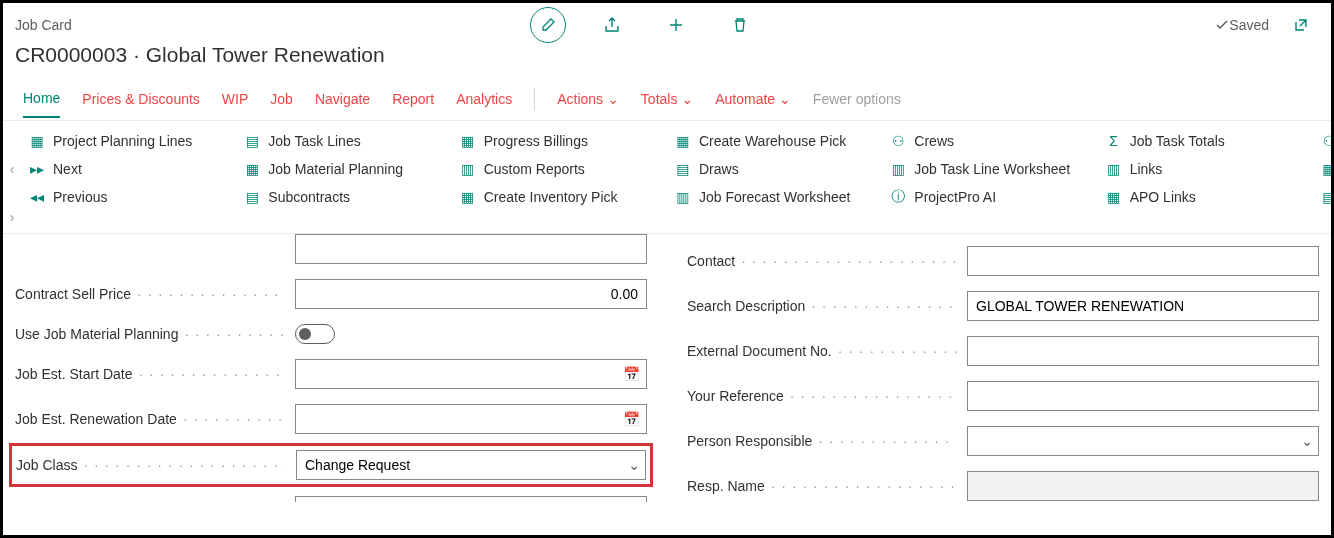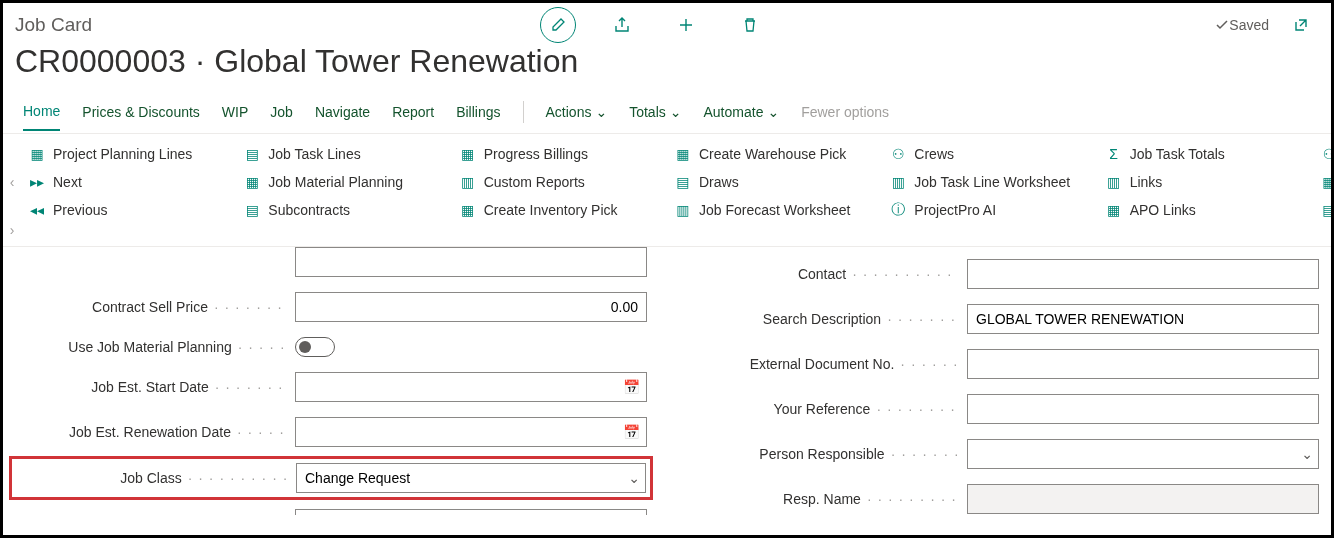--- a/index.html
+++ b/index.html
@@ -14,21 +14,21 @@
   border: 3px solid #000;
 }
 .header-row {
   display: flex;
   align-items: center;
   padding: 4px 12px 0 12px;
   height: 40px;
 }
 .breadcrumb {
   color: #605e5c;
-  font-size: 19px;
+  font-size: 14px;
   flex: 0 0 auto;
 }
 .header-actions {
   flex: 1;
   display: flex;
   align-items: center;
   justify-content: center;
   gap: 28px;
 }
 .icon-btn {
@@ -47,37 +47,37 @@
 .icon-teal { color: #008575; }
 .saved-indicator {
   display: flex;
   align-items: center;
   margin-left: auto;
   color: #605e5c;
 }
 .saved-indicator svg { color: #605e5c; }
 .popout { color: #008575; margin-left: 14px; }
 .page-title {
-  font-size: 32px;
+  font-size: 21px;
   font-weight: 350;
   color: #323130;
   padding: 0 12px 10px 12px;
 }
 .tabs {
   display: flex;
   align-items: center;
   gap: 22px;
   padding: 0 20px;
   border-bottom: 1px solid #edebe9;
   height: 44px;
 }
 .tab {
   cursor: pointer;
   padding: 10px 0;
-  color: #14532d;
+  color: #ef4444;
 }
 .tab.active {
   color: #008575;
   border-bottom: 2px solid #008575;
   font-weight: 400;
 }
 .tab-sep {
   width: 1px;
   height: 22px;
   background: #d2d0ce;
@@ -112,21 +112,20 @@
 .form-col { flex: 1; display: flex; flex-direction: column; gap: 15px; }
 .field-row {
   display: flex; align-items: center; gap: 10px;
 }
 .field-label {
   flex: 0 0 270px;
   color: #323130;
   white-space: nowrap;
   position: relative;
   overflow: hidden;
-  text-align: center;
 }
 .field-label::after {
   content: " · · · · · · · · · · · · · · · · · · · · · · · · · · · · · · · · · · · · · · · · · · · · · · · · · · ·";
   color: #a19f9d;
   position: absolute;
   padding-left: 6px;
   letter-spacing: 1px;
 }
 .field-input {
   flex: 1;
@@ -202,21 +201,21 @@
 
 <div class="page-title">CR0000003 · Global Tower Renewation</div>
 
 <div class="tabs">
   <div class="tab active">Home</div>
   <div class="tab">Prices &amp; Discounts</div>
   <div class="tab">WIP</div>
   <div class="tab">Job</div>
   <div class="tab">Navigate</div>
   <div class="tab">Report</div>
-  <div class="tab">Billings</div>
+  <div class="tab">Analytics</div>
   <div class="tab-sep"></div>
   <div class="tab"><span>Actions</span><span class="chev">⌄</span></div>
   <div class="tab"><span>Totals</span><span class="chev">⌄</span></div>
   <div class="tab"><span>Automate</span><span class="chev">⌄</span></div>
   <div class="tab fewer">Fewer options</div>
 </div>
 
 <div class="ribbon">
   <div class="ribbon-arrow">‹</div>
   <div class="ribbon-col" style="grid-column: span 1;">

